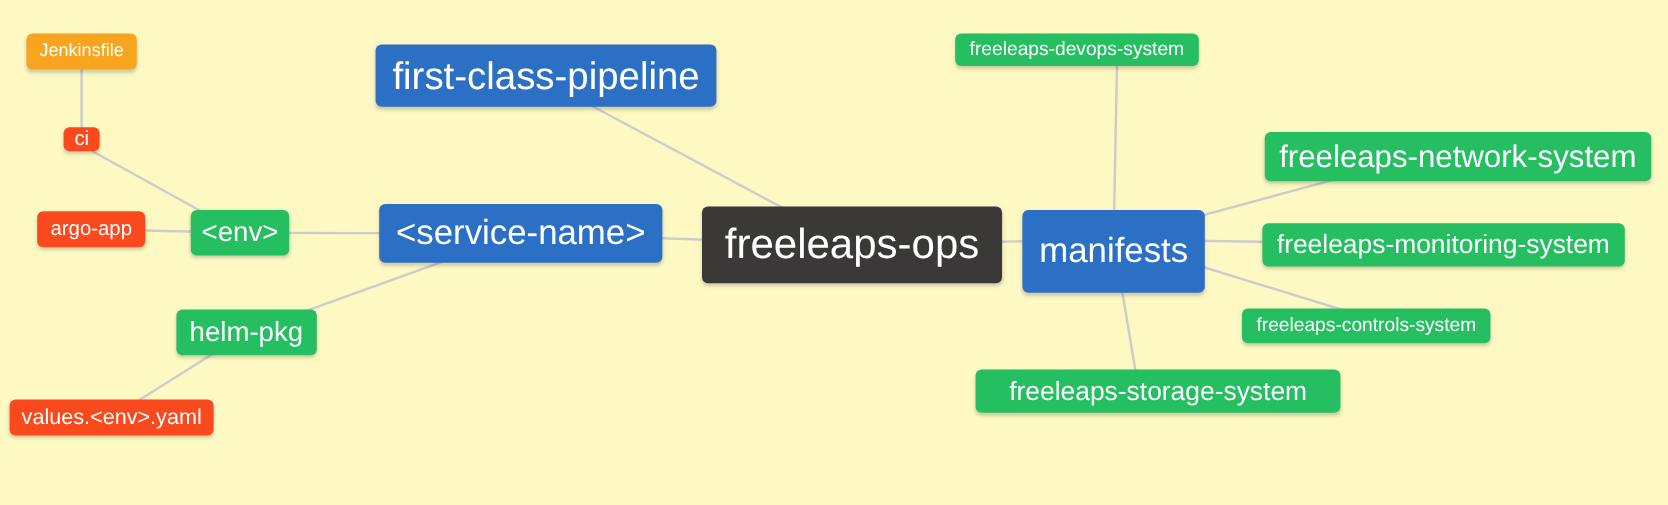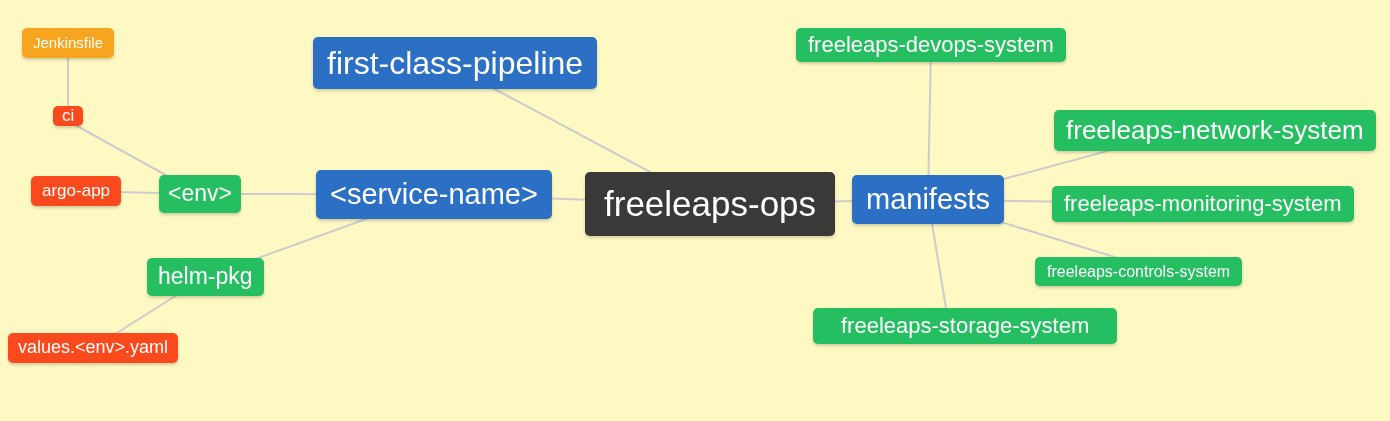--- a/index.html
+++ b/index.html
@@ -56,20 +56,20 @@
   <div id="nodes-layer">
       <div class="node" style="left: 22px; top: 28px; font-size: 15px; padding: 6px 11px; background: rgb(247, 164, 30); color: rgb(255, 255, 255);">Jenkinsfile</div>
       <div class="node" style="left: 53px; top: 106px; font-size: 17px; padding: 0 9px; background: rgb(250, 74, 29); color: rgb(255, 255, 255);">ci</div>
       <div class="node" style="left: 31px; top: 176px; font-size: 17px; padding: 5px 11px; background: rgb(250, 74, 29); color: rgb(255, 255, 255);">argo-app</div>
       <div class="node" style="left: 159px; top: 175px; font-size: 23px; padding: 5px 9px; background: rgb(37, 191, 98); color: rgb(255, 255, 255); text-align: right;">&lt;env&gt;</div>
       <div class="node" style="left: 147px; top: 258px; font-size: 23px; padding: 5px 11px; background: rgb(37, 191, 98); color: rgb(255, 255, 255);">helm-pkg</div>
       <div class="node" style="left: 8px; top: 333px; font-size: 18px; padding: 4px 10px; background: rgb(250, 74, 29); color: rgb(255, 255, 255);">values.&lt;env&gt;.yaml</div>
       <div class="node" style="left: 313px; top: 37px; font-size: 32px; padding: 7px 14px; background: rgb(44, 112, 197); color: rgb(255, 255, 255);">first-class-pipeline</div>
       <div class="node" style="left: 316px; top: 170px; font-size: 29px; padding: 7px 14px; background: rgb(44, 112, 197); color: rgb(255, 255, 255);">&lt;service-name&gt;</div>
       <div class="node" style="left: 585px; top: 172px; font-size: 35px; padding: 11px 19px; background: rgb(59, 56, 56); color: rgb(255, 255, 255);">freeleaps-ops</div>
-      <div class="node" style="left: 852px; top: 175px; font-size: 29px; padding: 7px 14px; background: rgb(44, 112, 197); color: rgb(255, 255, 255);">manifests</div>
-      <div class="node" style="left: 796px; top: 28px; font-size: 22px; padding: 4px 12px; background: rgb(37, 191, 98); color: rgb(255, 255, 255);">freeleaps-devops-system</div>
+      <div class="node" style="left: 852px; top: 175px; font-size: 29px; padding: 17px 14px; background: rgb(44, 112, 197); color: rgb(255, 255, 255);">manifests</div>
+      <div class="node" style="left: 796px; top: 28px; font-size: 16px; padding: 4px 12px; background: rgb(37, 191, 98); color: rgb(255, 255, 255);">freeleaps-devops-system</div>
       <div class="node" style="left: 1054px; top: 110px; font-size: 26px; padding: 5px 12px; background: rgb(37, 191, 98); color: rgb(255, 255, 255);">freeleaps-network-system</div>
       <div class="node" style="left: 1052px; top: 186px; font-size: 22px; padding: 5px 12px; background: rgb(37, 191, 98); color: rgb(255, 255, 255);">freeleaps-monitoring-system</div>
       <div class="node" style="left: 1035px; top: 257px; font-size: 16px; padding: 5px 12px; background: rgb(37, 191, 98); color: rgb(255, 255, 255);">freeleaps-controls-system</div>
       <div class="node" style="left: 813px; top: 308px; font-size: 22px; padding: 5px 28px; background: rgb(37, 191, 98); color: rgb(255, 255, 255);">freeleaps-storage-system</div>
     </div>
 </div>
 
 </body></html>

